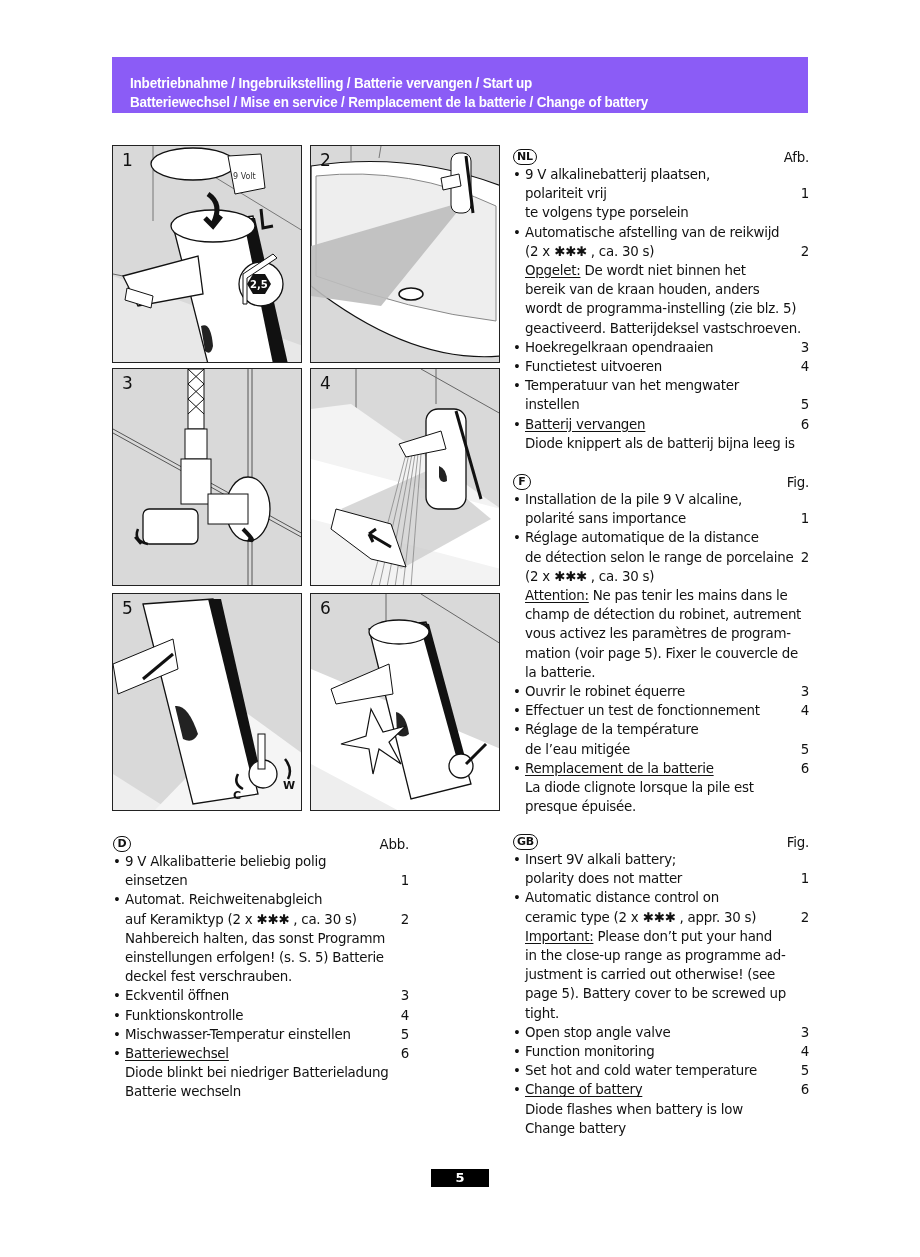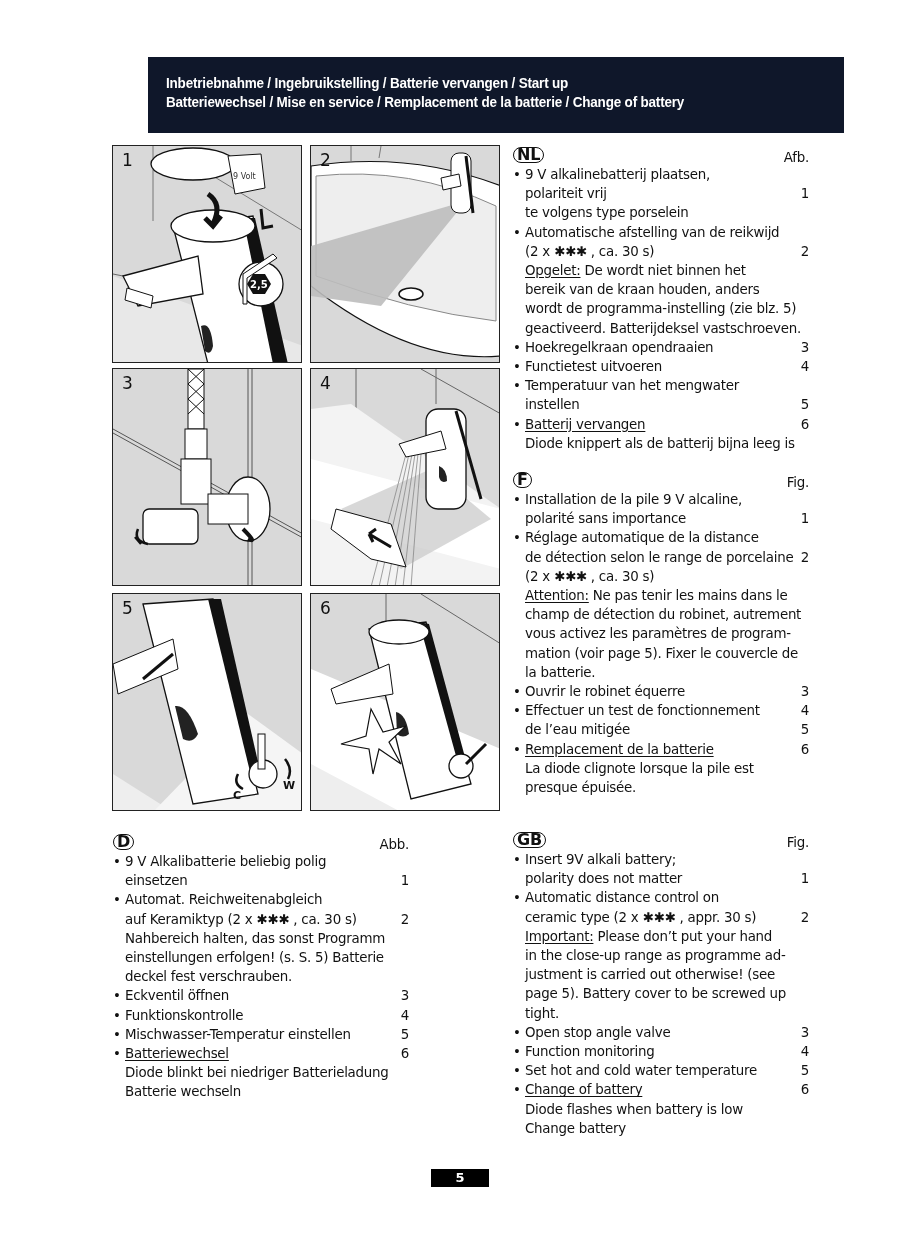--- a/index.html
+++ b/index.html
@@ -1,30 +1,30 @@
 <!DOCTYPE html>
 <html><head>
 <meta charset="utf-8">
 <style>
   html, body { margin: 0; padding: 0; background: #ffffff; }
   body { width: 920px; height: 1257px; position: relative; overflow: hidden;
          font-family: "DejaVu Sans", sans-serif; color: #111; }
-  .header { position: absolute; left: 112px; top: 57px; width: 696px; height: 76px;
-            background: #0f172a; color: #fff; box-sizing: border-box; padding: 17px 0 0 18px; margin-left: 36px; }
+  .header { position: absolute; left: 112px; top: 57px; width: 696px; height: 56px;
+            background: #8b5cf6; color: #fff; box-sizing: border-box; padding: 17px 0 0 18px; }
   .header div { font-family: "Liberation Sans", sans-serif; font-size: 14.5px; line-height: 19px;
                 font-weight: bold; letter-spacing: -0.2px; transform: scaleX(0.93); transform-origin: left; white-space: nowrap; }
   .fig { position: absolute; width: 190px; height: 218px; border: 1.5px solid #222;
          background: #d9d9d9; overflow: hidden; box-sizing: border-box; }
   .fig svg { position: absolute; left: 0; top: 0; }
   .fig .num { position: absolute; left: 9px; top: 4px; font-size: 17px; font-family: "DejaVu Sans", sans-serif; color: #111; }
   .section { position: absolute; width: 296px; font-size: 13.4px; line-height: 19.2px;
              font-family: "DejaVu Sans", sans-serif; letter-spacing: -0.25px; }
   .sec-head { position: relative; height: 19px; }
   .lang { display: inline-block; border: 1.5px solid #111; border-radius: 11px; padding: 0 3px;
-          font-size: 16px; font-weight: bold; line-height: 14px; height: 14px; min-width: 10px; text-align: center; }
+          font-size: 11px; font-weight: bold; line-height: 14px; height: 14px; min-width: 10px; text-align: center; }
   .figlabel { position: absolute; right: 0; top: 2px; }
   .line { position: relative; white-space: nowrap; padding-left: 12px; }
   .line.bul::before { content: "•"; position: absolute; left: 0; top: 0; }
   .line .ref { position: absolute; right: 0; top: 0; }
   .u { text-decoration: underline; text-underline-offset: 2px; }
   .pagenum { position: absolute; left: 431px; top: 1169px; width: 58px; height: 18px; background: #000;
              color: #fff; text-align: center; font-size: 13px; line-height: 18px; font-weight: bold; }
 </style>
 </head>
 <body>
@@ -191,20 +191,21 @@
       <div class="line bul"><span>Réglage automatique de la distance</span><span class="ref"></span></div>
       <div class="line"><span>de détection selon le range de porcelaine</span><span class="ref">2</span></div>
       <div class="line"><span>(2 x ✱✱✱ , ca. 30 s)</span><span class="ref"></span></div>
       <div class="line"><span class="u">Attention:</span><span> Ne pas tenir les mains dans le</span><span class="ref"></span></div>
       <div class="line"><span>champ de détection du robinet, autrement</span><span class="ref"></span></div>
       <div class="line"><span>vous activez les paramètres de program-</span><span class="ref"></span></div>
       <div class="line"><span>mation (voir page 5). Fixer le couvercle de</span><span class="ref"></span></div>
       <div class="line"><span>la batterie.</span><span class="ref"></span></div>
       <div class="line bul"><span>Ouvrir le robinet équerre</span><span class="ref">3</span></div>
       <div class="line bul"><span>Effectuer un test de fonctionnement</span><span class="ref">4</span></div>
+      <div class="line bul"><span>Réglage de la température</span><span class="ref"></span></div>
       <div class="line"><span>de l’eau mitigée</span><span class="ref">5</span></div>
       <div class="line bul"><span class="u">Remplacement de la batterie</span><span></span><span class="ref">6</span></div>
       <div class="line"><span>La diode clignote lorsque la pile est</span><span class="ref"></span></div>
       <div class="line"><span>presque épuisée.</span><span class="ref"></span></div>
     </div>
 </div>
 
 <div class="section" id="sec-de" style="left:113px;top:833px;">
   <div class="sec-head">
     <span class="lang">D</span>

